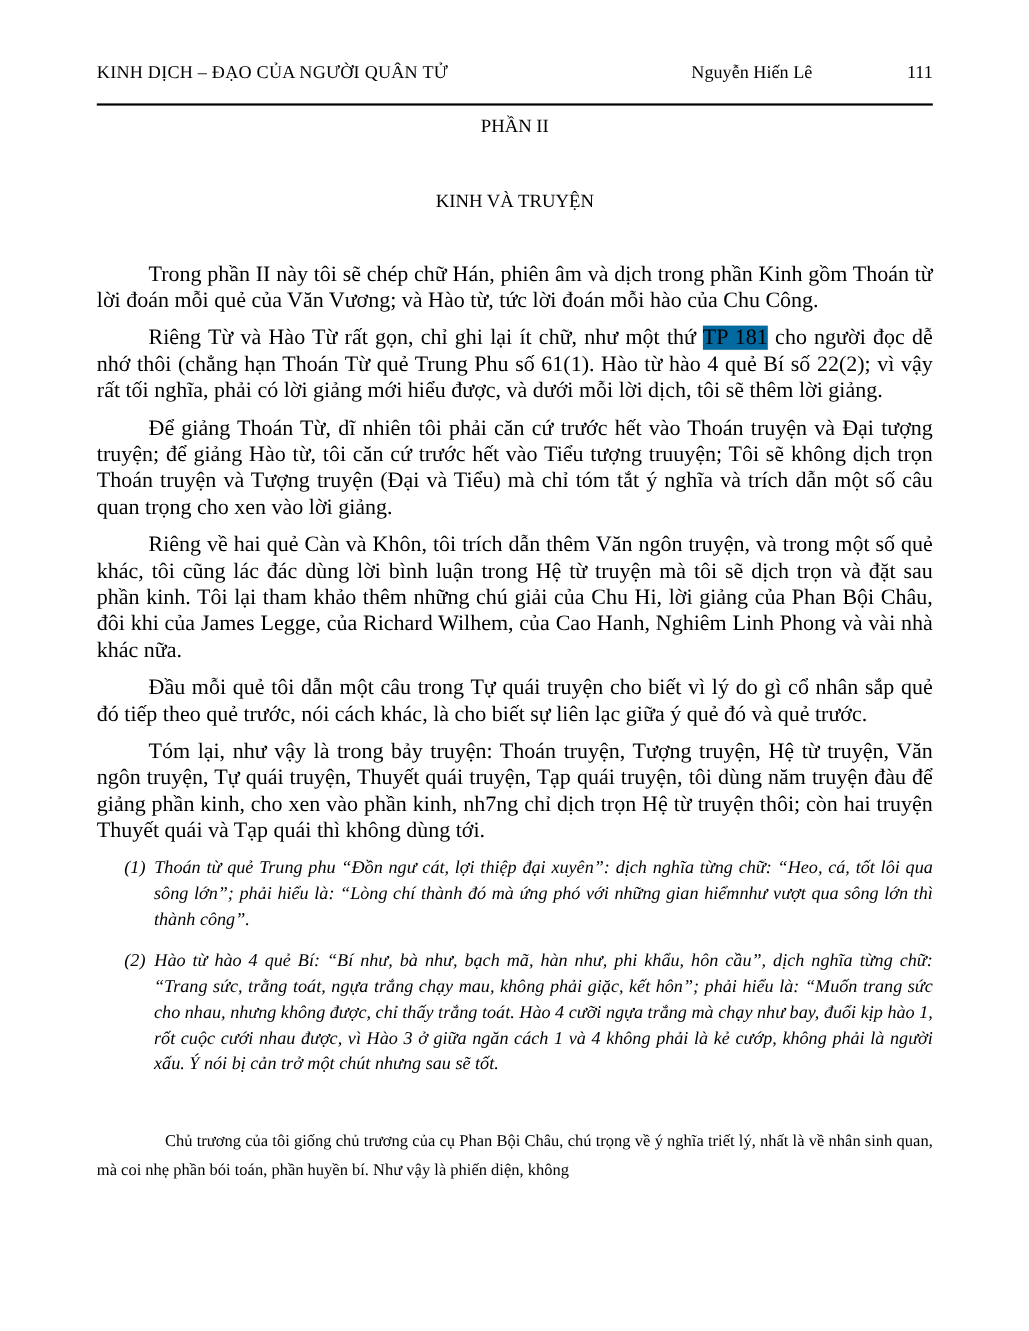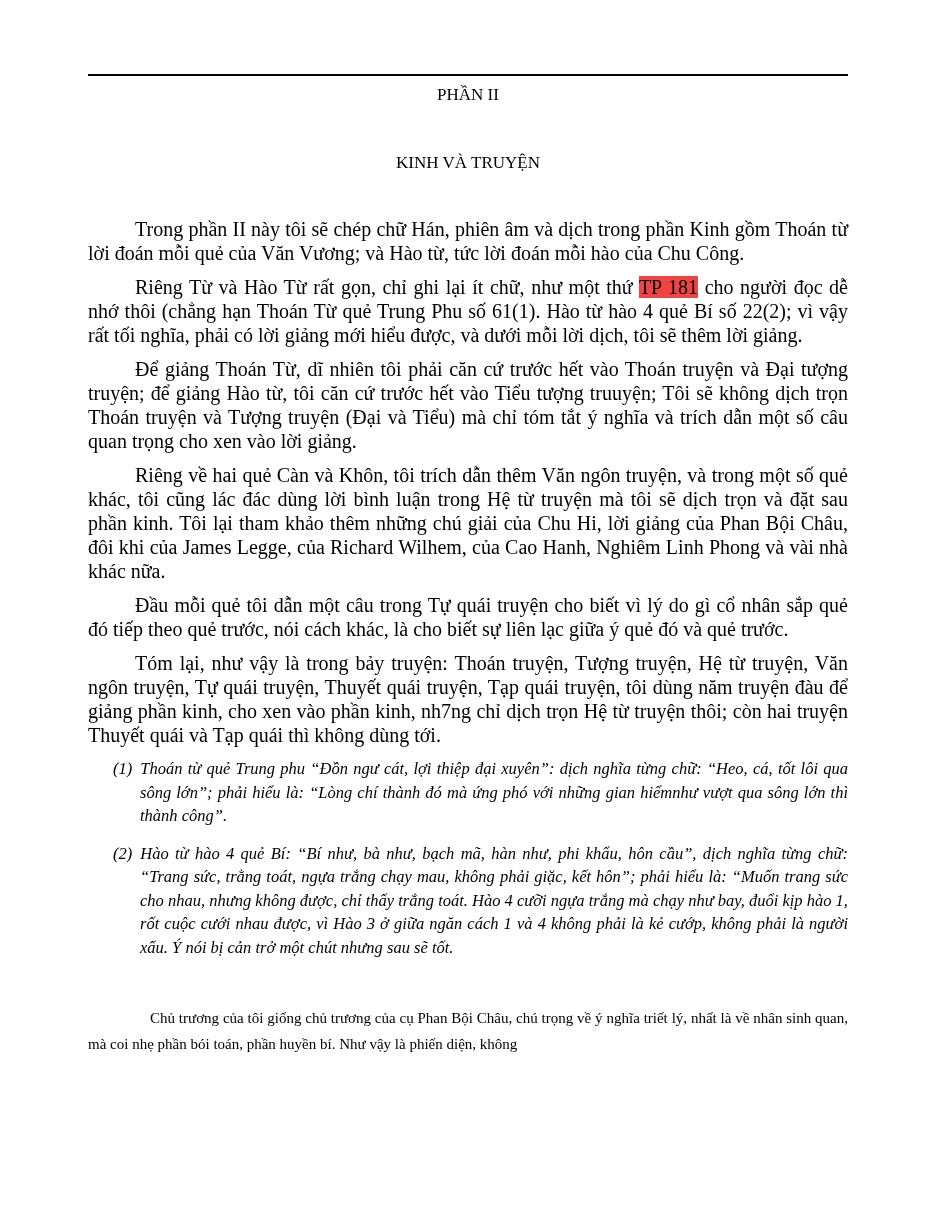--- a/index.html
+++ b/index.html
@@ -86,31 +86,36 @@
     line-height: 26px;
     text-align: justify;
     text-indent: 62px;
   }
 </style>
 </head>
 <body>
 
 <div class="page">
 
+  <div class="running-header">
+    <span class="book-title">KINH DỊCH – ĐẠO CỦA NGƯỜI QUÂN TỬ</span>
+    <span class="author">Nguyễn Hiến Lê</span>
+    <span class="page-number">111</span>
+  </div>
 
   <hr class="header-rule">
 
   <h1 class="heading part">PHẦN II</h1>
   <h2 class="heading chapter">KINH VÀ TRUYỆN</h2>
 
   <div class="body-text">
 
     <p class="para">Trong phần II này tôi sẽ chép chữ Hán, phiên âm và dịch trong phần Kinh gồm Thoán từ lời đoán mỗi quẻ của Văn Vương; và Hào từ, tức lời đoán mỗi hào của Chu Công.</p>
 
-    <p class="para"><span>Riêng Từ và Hào Từ rất gọn, chỉ ghi lại ít chữ, như một thứ </span><span class="hl" style="background: #ef4444;">TP 181</span><span> cho người đọc dễ nhớ thôi (chẳng hạn Thoán Từ quẻ Trung Phu số 61(1). Hào từ hào 4 quẻ Bí số 22(2); vì vậy rất tối nghĩa, phải có lời giảng mới hiểu được, và dưới mỗi lời dịch, tôi sẽ thêm lời giảng.</span></p>
+    <p class="para"><span>Riêng Từ và Hào Từ rất gọn, chỉ ghi lại ít chữ, như một thứ </span><span class="hl" style="background: #0369a1;">TP 181</span><span> cho người đọc dễ nhớ thôi (chẳng hạn Thoán Từ quẻ Trung Phu số 61(1). Hào từ hào 4 quẻ Bí số 22(2); vì vậy rất tối nghĩa, phải có lời giảng mới hiểu được, và dưới mỗi lời dịch, tôi sẽ thêm lời giảng.</span></p>
 
     <p class="para">Để giảng Thoán Từ, dĩ nhiên tôi phải căn cứ trước hết vào Thoán truyện và Đại tượng truyện; để giảng Hào từ, tôi căn cứ trước hết vào Tiểu tượng truuyện; Tôi sẽ không dịch trọn Thoán truyện và Tượng truyện (Đại và Tiểu) mà chỉ tóm tắt ý nghĩa và trích dẫn một số câu quan trọng cho xen vào lời giảng.</p>
 
     <p class="para">Riêng về hai quẻ Càn và Khôn, tôi trích dẫn thêm Văn ngôn truyện, và trong một số quẻ khác, tôi cũng lác đác dùng lời bình luận trong Hệ từ truyện mà tôi sẽ dịch trọn và đặt sau phần kinh. Tôi lại tham khảo thêm những chú giải của Chu Hi, lời giảng của Phan Bội Châu, đôi khi của James Legge, của Richard Wilhem, của Cao Hanh, Nghiêm Linh Phong và vài nhà khác nữa.</p>
 
     <p class="para">Đầu mỗi quẻ tôi dẫn một câu trong Tự quái truyện cho biết vì lý do gì cổ nhân sắp quẻ đó tiếp theo quẻ trước, nói cách khác, là cho biết sự liên lạc giữa ý quẻ đó và quẻ trước.</p>
 
     <p class="para">Tóm lại, như vậy là trong bảy truyện: Thoán truyện, Tượng truyện, Hệ từ truyện, Văn ngôn truyện, Tự quái truyện, Thuyết quái truyện, Tạp quái truyện, tôi dùng năm truyện đàu để giảng phần kinh, cho xen vào phần kinh, nh7ng chỉ dịch trọn Hệ từ truyện thôi; còn hai truyện Thuyết quái và Tạp quái thì không dùng tới.</p>
 
     <div class="footnotes">

